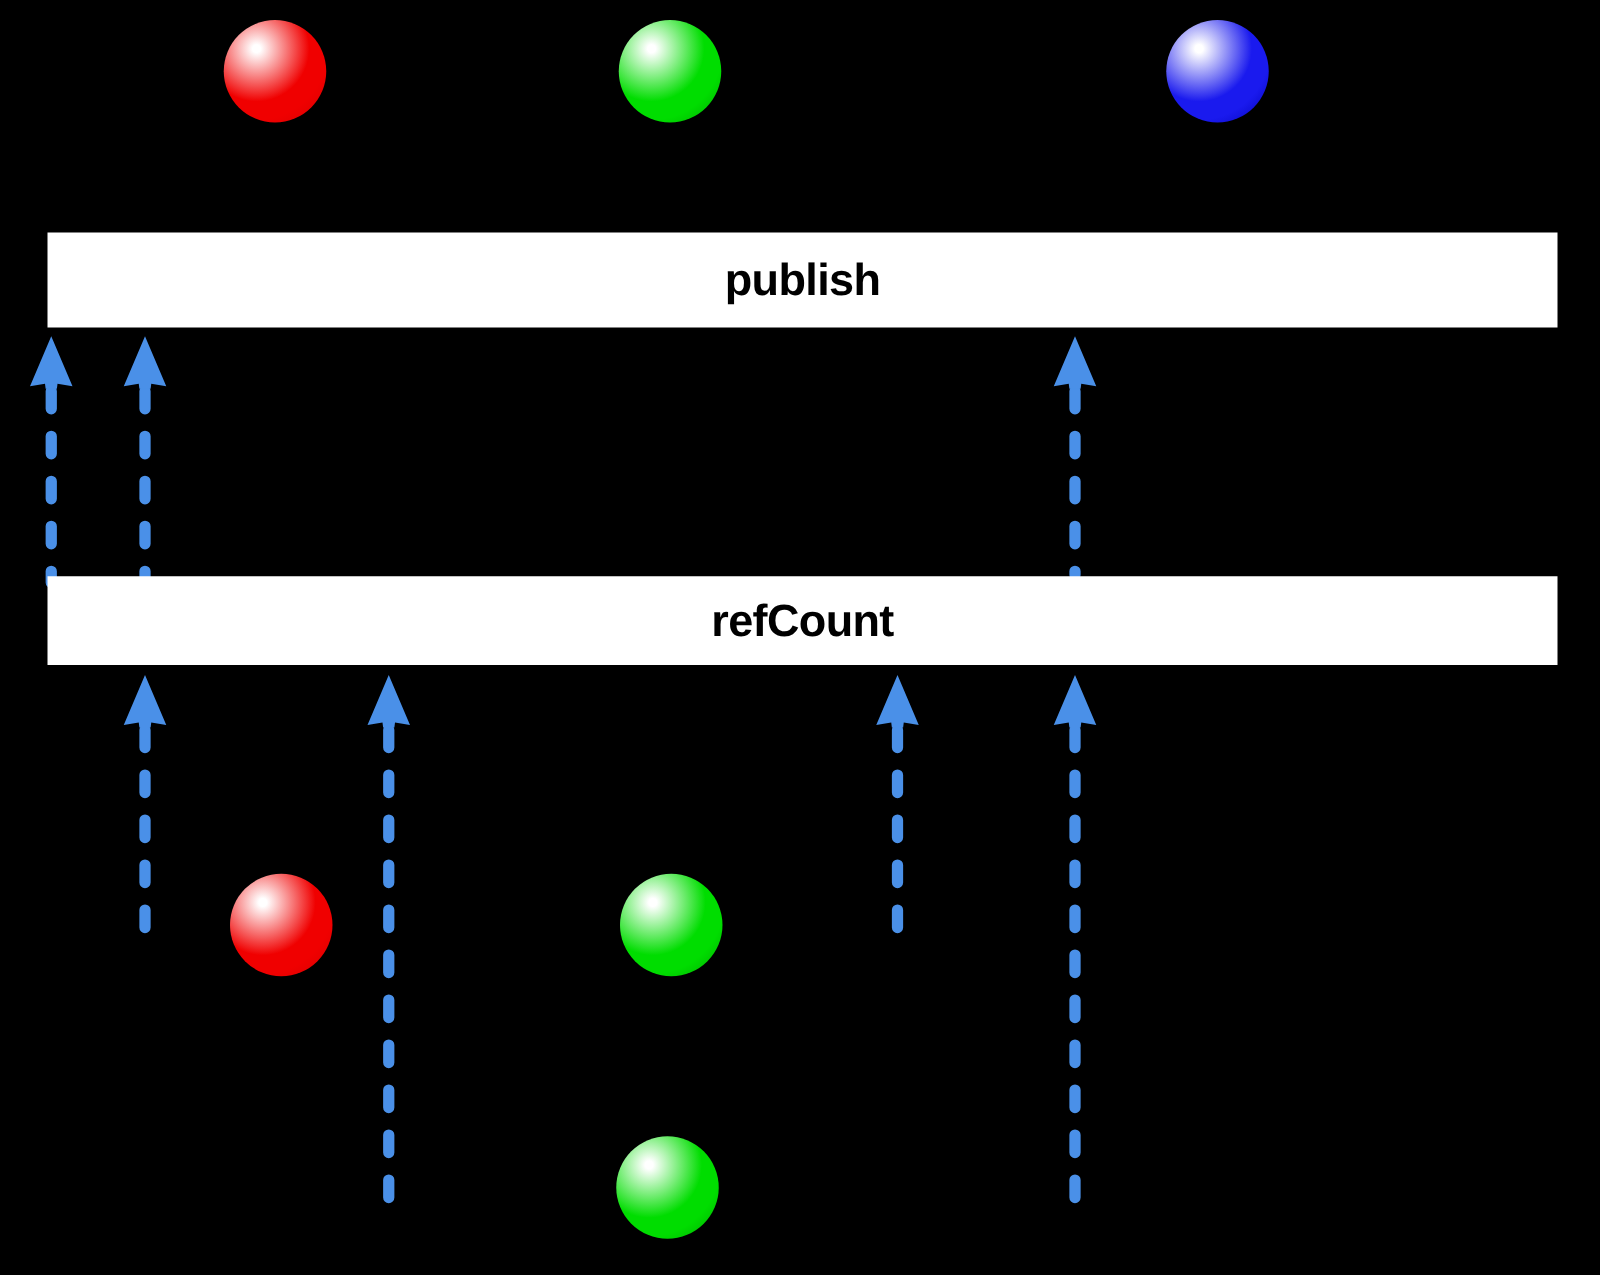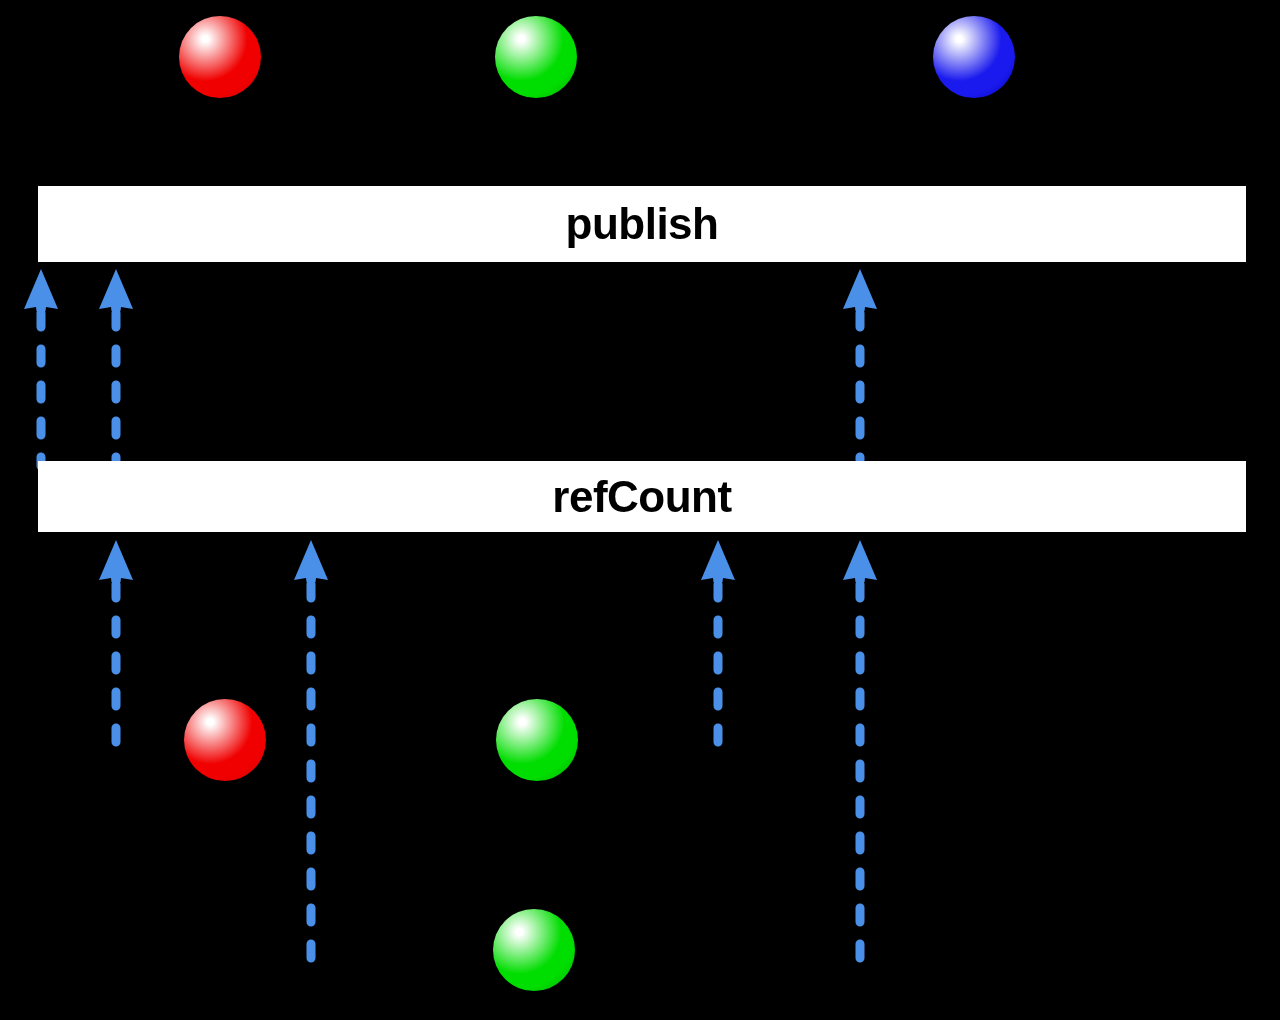--- a/index.html
+++ b/index.html
@@ -22,21 +22,21 @@
     position: absolute;
     background: #ffffff;
     display: flex;
     align-items: center;
     justify-content: center;
   }
   .operator-bar .operator-label {
     color: #000000;
     font-family: "Liberation Sans", sans-serif;
     font-weight: bold;
-    font-size: 44px;
+    font-size: 36px;
     letter-spacing: -0.5px;
     line-height: 1;
     white-space: nowrap;
   }
 
   
   .marble {
     position: absolute;
     border-radius: 50%;
   }

